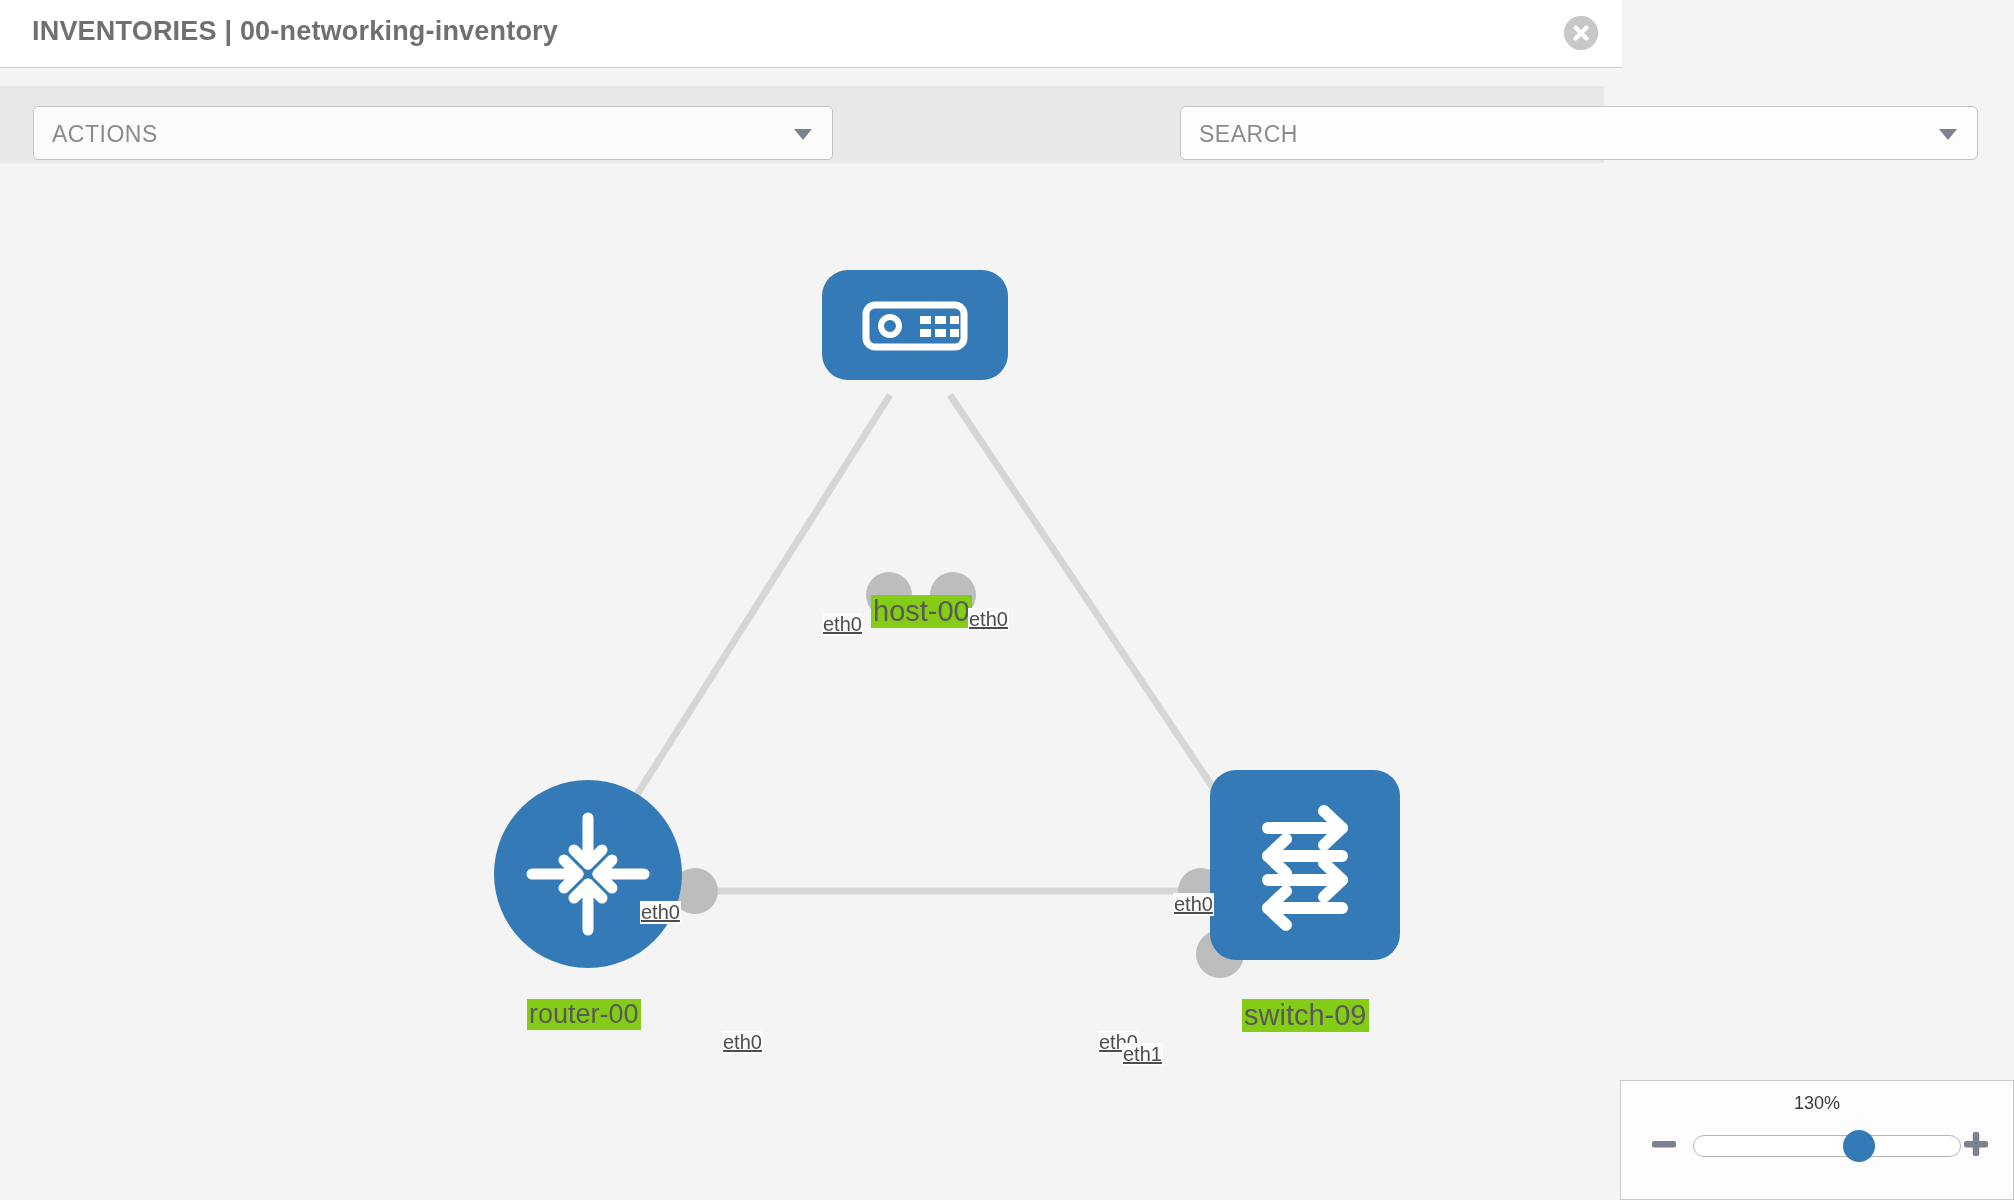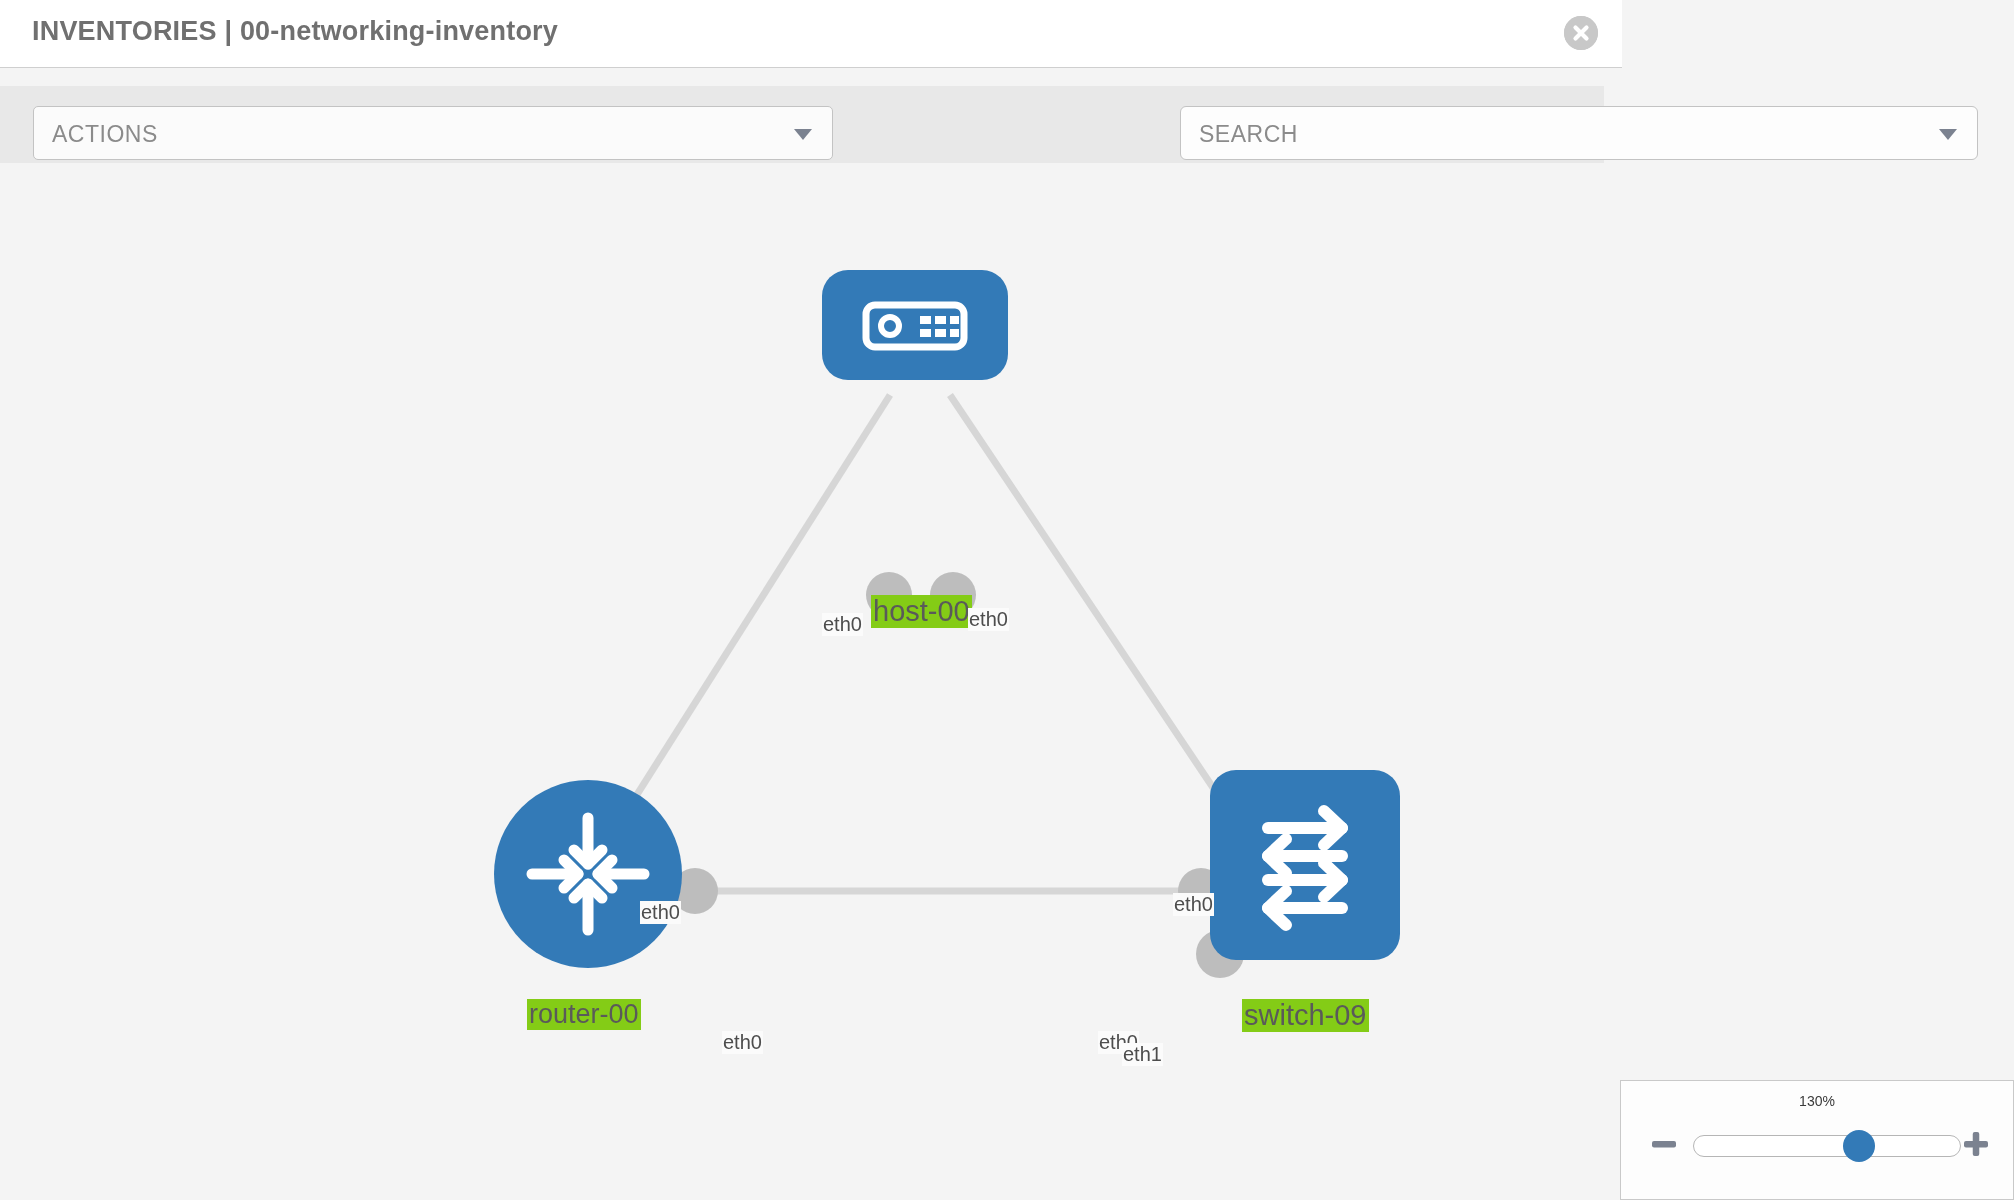--- a/index.html
+++ b/index.html
@@ -136,20 +136,21 @@
     white-space: nowrap;
     padding: 0 2px;
   }
   .edge-label {
     position: absolute;
     font-size: 20px;
     color: #4d4d4d;
     background: #fbfbfb;
     white-space: nowrap;
     padding: 0 1px;
+    text-decoration: underline;
   }
   .port-nub {
     position: absolute;
     background: #bdbdbd;
     border-radius: 50%;
   }
 
   
   .zoom-panel {
     position: absolute;
@@ -158,21 +159,21 @@
     width: 394px;
     height: 120px;
     background: #fdfdfd;
     border: 1px solid #c9c9c9;
   }
   .zoom-level {
     position: absolute;
     top: 12px;
     left: 0; right: 0;
     text-align: center;
-    font-size: 14px;
+    font-size: 18px;
     color: #3a3a3a;
   }
   .zoom-minus, .zoom-plus {
     position: absolute;
     top: 48px;
     width: 30px;
     height: 30px;
     cursor: pointer;
   }
   .zoom-minus { left: 28px; }

